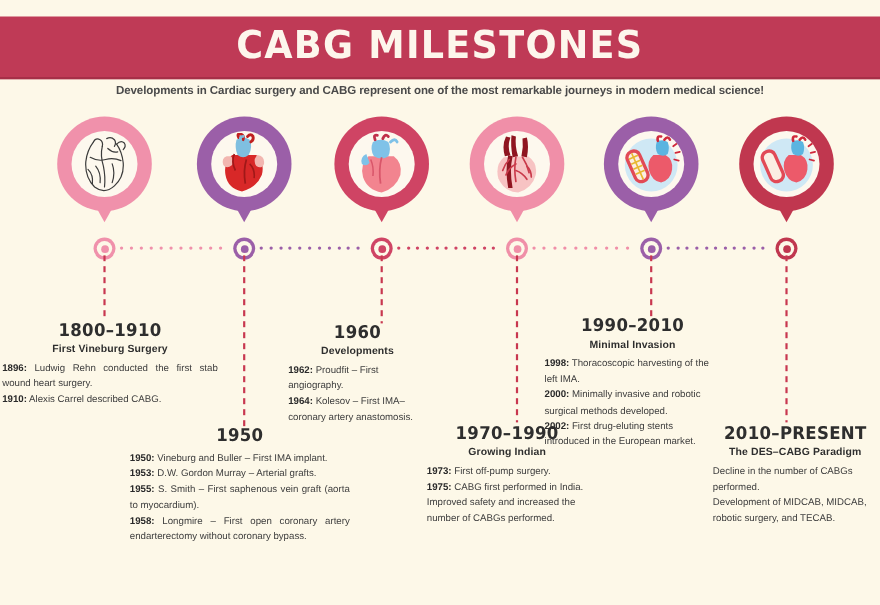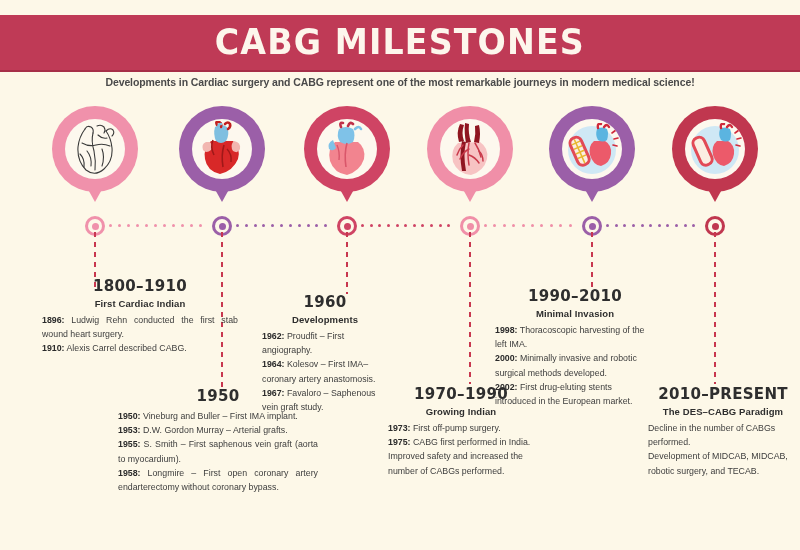--- a/index.html
+++ b/index.html
@@ -387,44 +387,43 @@
     </div>
   <div id="stems-layer">
       <div class="stem" style="left: 94px; top: 232px; height: 56px;"></div>
       <div class="stem" style="left: 221px; top: 232px; height: 156px;"></div>
       <div class="stem" style="left: 346px; top: 232px; height: 62px;"></div>
       <div class="stem" style="left: 469px; top: 232px; height: 152px;"></div>
       <div class="stem" style="left: 591px; top: 232px; height: 56px;"></div>
       <div class="stem" style="left: 714px; top: 232px; height: 152px;"></div>
     </div>
   <div id="blocks-layer">
-      <div class="blk" style="left: 2px; top: 278px; width: 196px; margin-left: 40px;">
+      <div class="blk" style="left: 2px; top: 292px; width: 196px;">
         <div class="blk-year">1800–1910</div>
-        <div class="blk-sub">First Cardiac Indian</div>
+        <div class="blk-sub">First Vineburg Surgery</div>
         <div class="blk-body">
           <div class="blk-line"><b>1896:</b> Ludwig Rehn conducted the first stab wound heart surgery.</div>
           <div class="blk-line"><b>1910:</b> Alexis Carrel described CABG.</div>
         </div>
       </div>
       <div class="blk" style="left: 118px; top: 388px; width: 200px;">
         <div class="blk-year">1950</div>
         <div class="blk-body">
           <div class="blk-line"><b>1950:</b> Vineburg and Buller – First IMA implant.</div>
           <div class="blk-line"><b>1953:</b> D.W. Gordon Murray – Arterial grafts.</div>
           <div class="blk-line"><b>1955:</b> S. Smith – First saphenous vein graft (aorta to myocardium).</div>
           <div class="blk-line"><b>1958:</b> Longmire – First open coronary artery endarterectomy without coronary bypass.</div>
         </div>
       </div>
       <div class="blk" style="left: 262px; top: 294px; width: 126px;">
         <div class="blk-year">1960</div>
         <div class="blk-sub">Developments</div>
         <div class="blk-body left">
           <div class="blk-line"><b>1962:</b> Proudfit – First angiography.</div>
           <div class="blk-line"><b>1964:</b> Kolesov – First IMA–coronary artery anastomosis.</div>
-          <div class="blk-line"><b>1967:</b> Favaloro – Saphenous vein graft study.</div>
         </div>
       </div>
       <div class="blk" style="left: 388px; top: 386px; width: 146px;">
         <div class="blk-year">1970–1990</div>
         <div class="blk-sub">Growing Indian</div>
         <div class="blk-body left">
           <div class="blk-line"><b>1973:</b> First off-pump surgery.</div>
           <div class="blk-line"><b>1975:</b> CABG first performed in India. Improved safety and increased the number of CABGs performed.</div>
         </div>
       </div>

